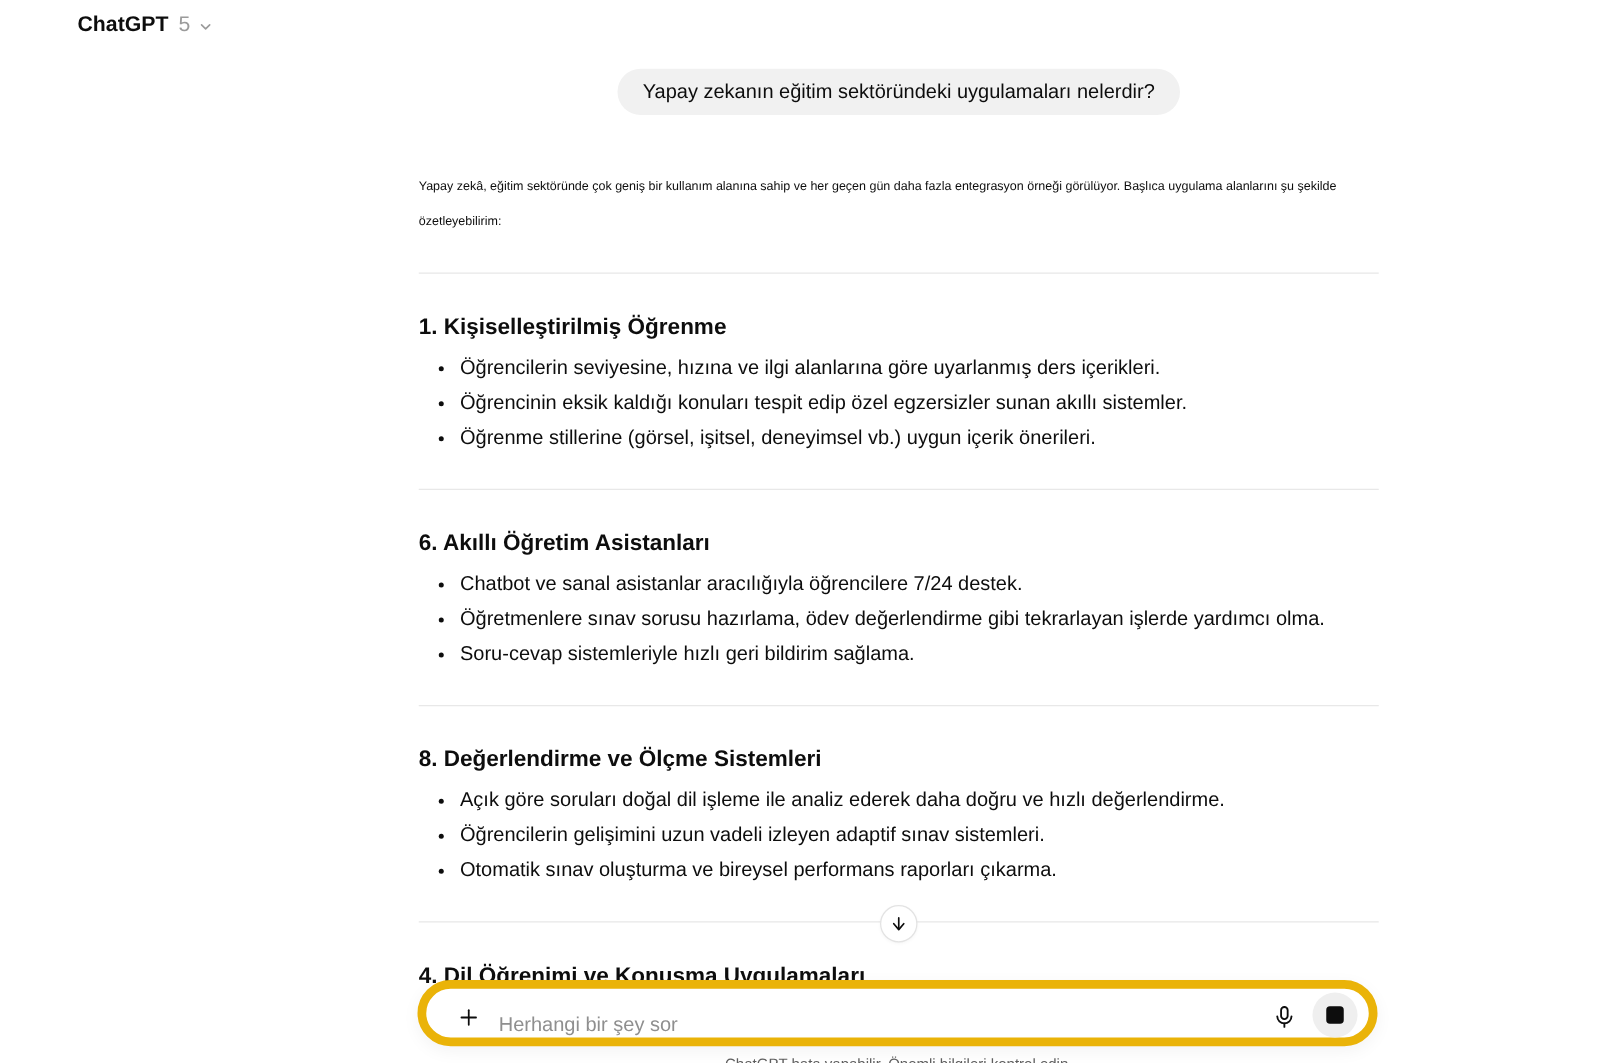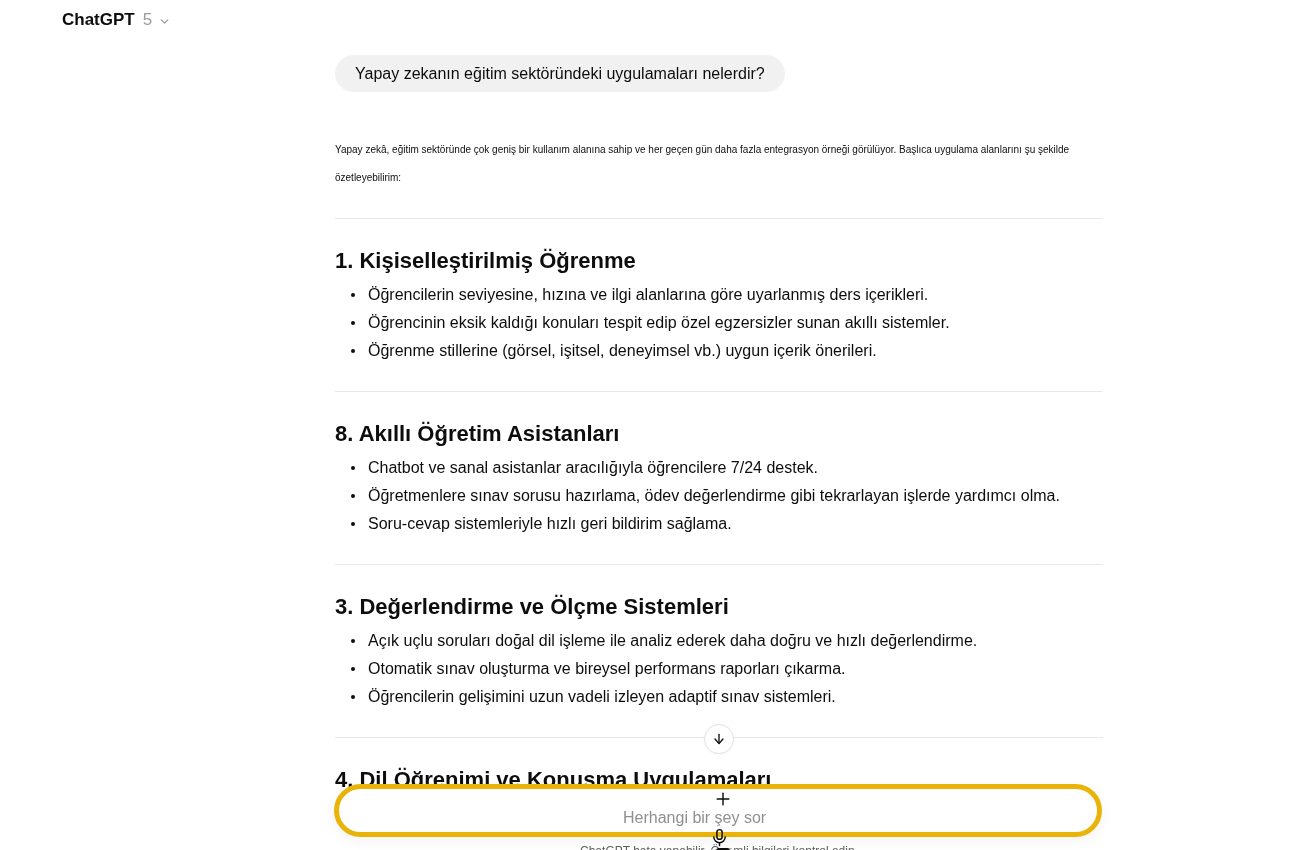--- a/index.html
+++ b/index.html
@@ -9,48 +9,48 @@
   
   .app-header { position:absolute; top:0; left:0; padding:10px 18px; display:flex;
                 align-items:center; gap:4px; z-index:20; }
   .app-title  { font-size:17px; font-weight:600; color:#0d0d0d;margin-left:44px; }
   .model-name { font-size:17px; font-weight:400; color:#9b9b9b; margin-left:4px; }
   .chevron    { display:inline-flex; align-items:center; margin-left:2px; margin-top:2px; }
 
   
   .column { position:absolute; left:335px; top:0; width:768px; }
 
-  .user-row    { display:flex; justify-content:flex-start; margin-top:55px; }
+  .user-row    { display:flex; justify-content:center; margin-top:55px; }
   .user-bubble { background:#f1f1f1; border-radius:24px; padding:8px 20px;
                  font-size:16px; line-height:21px; max-width:70%; }
 
   .intro { margin-top:44px; font-size:10px; line-height:28px; }
 
   hr.section-divider { border:none; border-top:1px solid #e8e8e8; margin-top:26px; }
 
-  h3.section-heading { margin-top:29px; font-size:22px; line-height:26px; font-weight:700; }
+  h3.section-heading { margin-top:29px; font-size:18px; line-height:26px; font-weight:700; }
 
   ul.bullets { margin-top:7px; list-style:none; padding-left:33px; }
   ul.bullets li { position:relative; font-size:16px; line-height:28px; }
   ul.bullets li::before { content:""; position:absolute; left:-17px; top:12px;
                           width:4px; height:4px; border-radius:50%; background:#0d0d0d; }
 
   h3.cutoff { margin-top:29px; }
 
   
   .scroll-down { position:absolute; left:704px; top:724px; width:30px; height:30px;
                  border-radius:50%; background:#ffffff; border:1px solid #e3e3e3;
                  display:flex; align-items:center; justify-content:center; cursor:pointer;
                  box-shadow:0 1px 3px rgba(0,0,0,0.04); z-index:15; }
 
   
   .composer { position:absolute; left:334px; top:784px; width:768px; height:53px;
-              background:#ffffff; border:5px solid #eab308; border-radius:28px;
-              box-shadow:0 4px 14px rgba(0,0,0,0.05); display:flex; align-items:center;
-              padding:0 9px 0 18px; z-index:30;flex-direction:column; }
+              background:#ffffff; border:7px solid #eab308; border-radius:28px;
+              box-shadow:0 4px 14px rgba(0,0,0,0.05); display:flex; align-items:flex-end;
+              padding:0 9px 0 18px; z-index:30; }
   .attach-btn { background:none; border:none; width:32px; height:32px; display:flex;
                 align-items:center; justify-content:center; cursor:pointer; }
   .composer-input { flex:1; border:none; outline:none; font-size:16px; color:#0d0d0d;
                     margin-left:8px; background:transparent;
                     font-family:"Liberation Sans","DejaVu Sans",sans-serif; }
   .composer-input::placeholder { color:#8f8f8f; opacity:1; }
   .mic-btn { background:none; border:none; width:34px; height:34px; display:flex;
              align-items:center; justify-content:center; cursor:pointer; margin-right:6px; }
   .stop-btn { width:36px; height:36px; border-radius:50%; border:none; background:#efefef;
               display:flex; align-items:center; justify-content:center; cursor:pointer; }
@@ -83,33 +83,33 @@
 
   <hr class="section-divider">
   <h3 class="section-heading">1. Kişiselleştirilmiş Öğrenme</h3>
   <ul class="bullets">
     <li>Öğrencilerin seviyesine, hızına ve ilgi alanlarına göre uyarlanmış ders içerikleri.</li>
     <li>Öğrencinin eksik kaldığı konuları tespit edip özel egzersizler sunan akıllı sistemler.</li>
     <li>Öğrenme stillerine (görsel, işitsel, deneyimsel vb.) uygun içerik önerileri.</li>
   </ul>
 
   <hr class="section-divider">
-  <h3 class="section-heading">8. Akıllı Öğretim Asistanları</h3>
+  <h3 class="section-heading">6. Akıllı Öğretim Asistanları</h3>
   <ul class="bullets">
     <li>Chatbot ve sanal asistanlar aracılığıyla öğrencilere 7/24 destek.</li>
     <li>Öğretmenlere sınav sorusu hazırlama, ödev değerlendirme gibi tekrarlayan işlerde yardımcı olma.</li>
     <li>Soru-cevap sistemleriyle hızlı geri bildirim sağlama.</li>
   </ul>
 
   <hr class="section-divider">
-  <h3 class="section-heading">3. Değerlendirme ve Ölçme Sistemleri</h3>
+  <h3 class="section-heading">8. Değerlendirme ve Ölçme Sistemleri</h3>
   <ul class="bullets">
-    <li>Açık uçlu soruları doğal dil işleme ile analiz ederek daha doğru ve hızlı değerlendirme.</li>
+    <li>Açık göre soruları doğal dil işleme ile analiz ederek daha doğru ve hızlı değerlendirme.</li>
+    <li>Öğrencilerin gelişimini uzun vadeli izleyen adaptif sınav sistemleri.</li>
     <li>Otomatik sınav oluşturma ve bireysel performans raporları çıkarma.</li>
-    <li>Öğrencilerin gelişimini uzun vadeli izleyen adaptif sınav sistemleri.</li>
   </ul>
 
   <hr class="section-divider">
   <h3 class="section-heading cutoff">4. Dil Öğrenimi ve Konuşma Uygulamaları</h3>
 
 </main>
 
 <button class="scroll-down">
   <span style="display:flex;">
     <svg width="16" height="16" viewBox="0 0 24 24" fill="none" stroke="#0d0d0d" stroke-width="2" stroke-linecap="round" stroke-linejoin="round">

